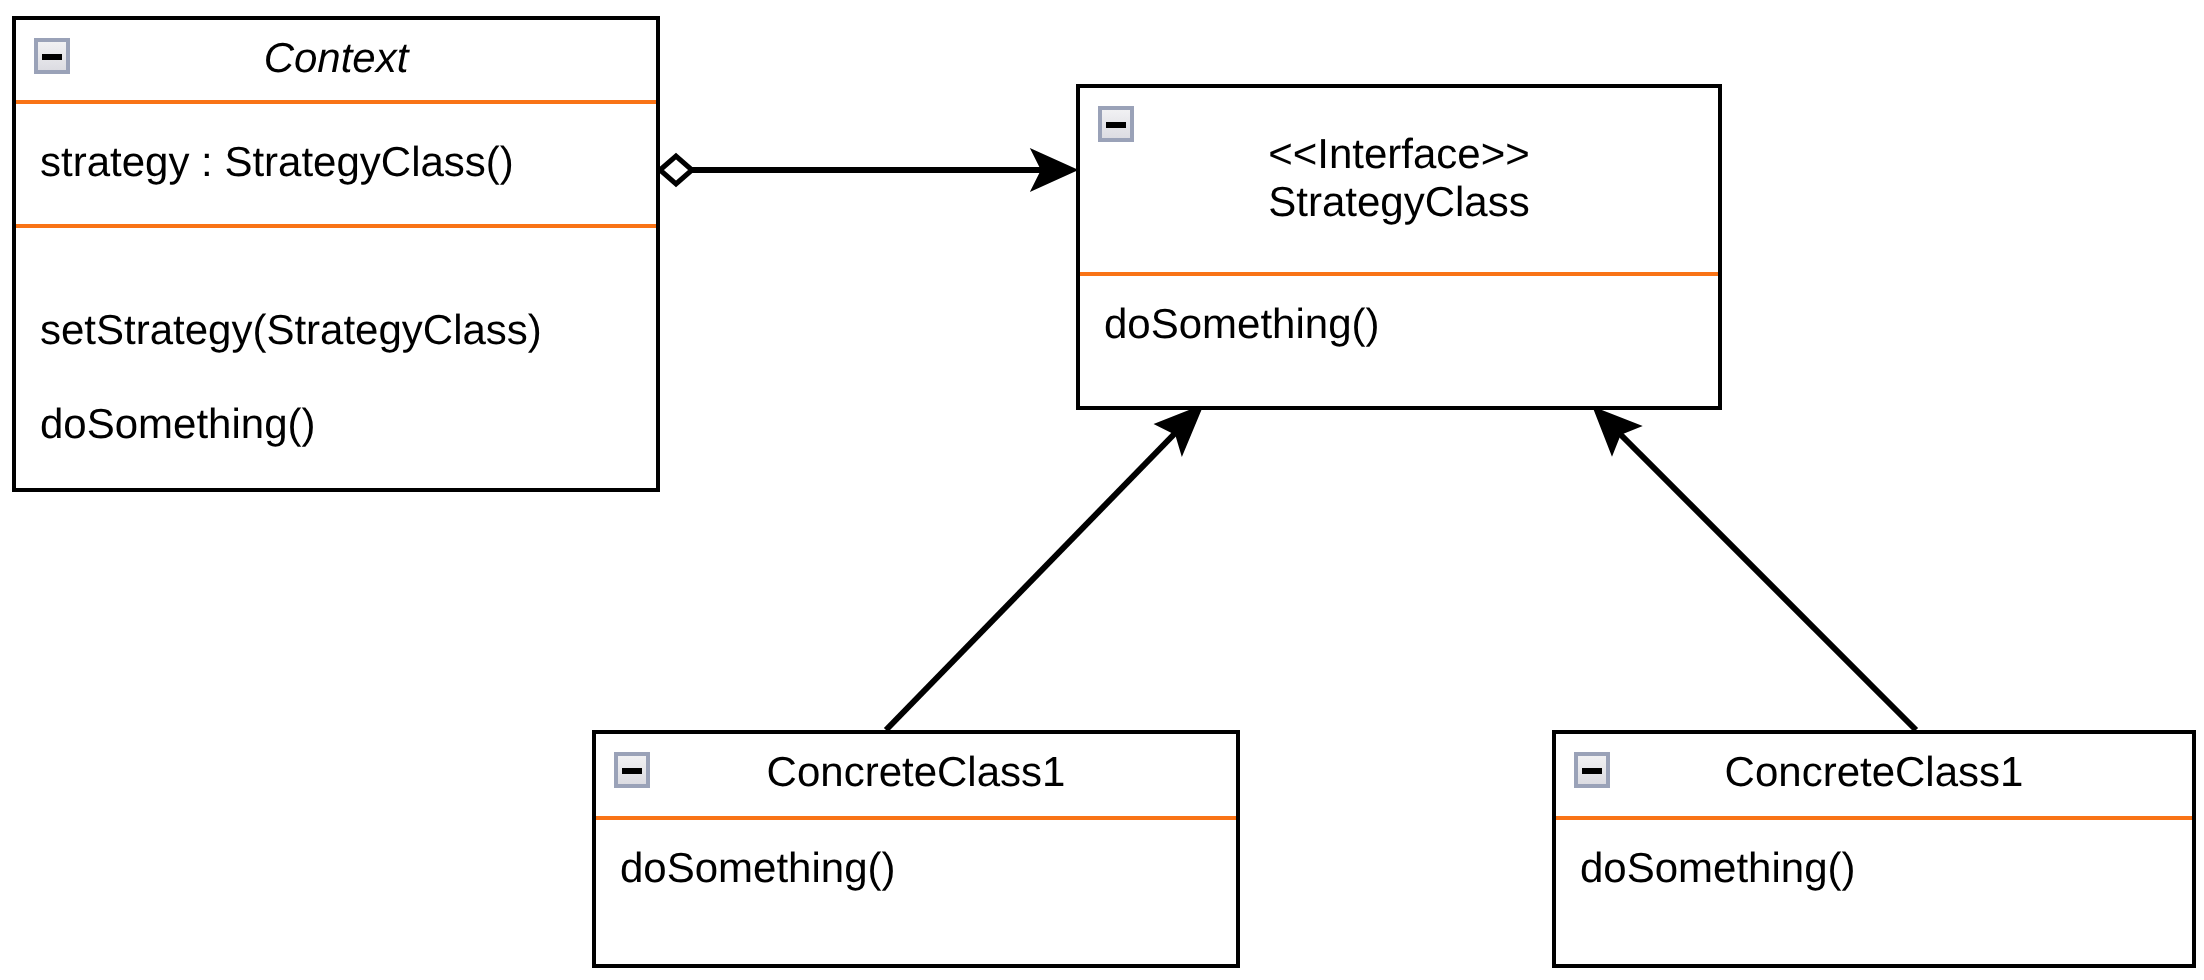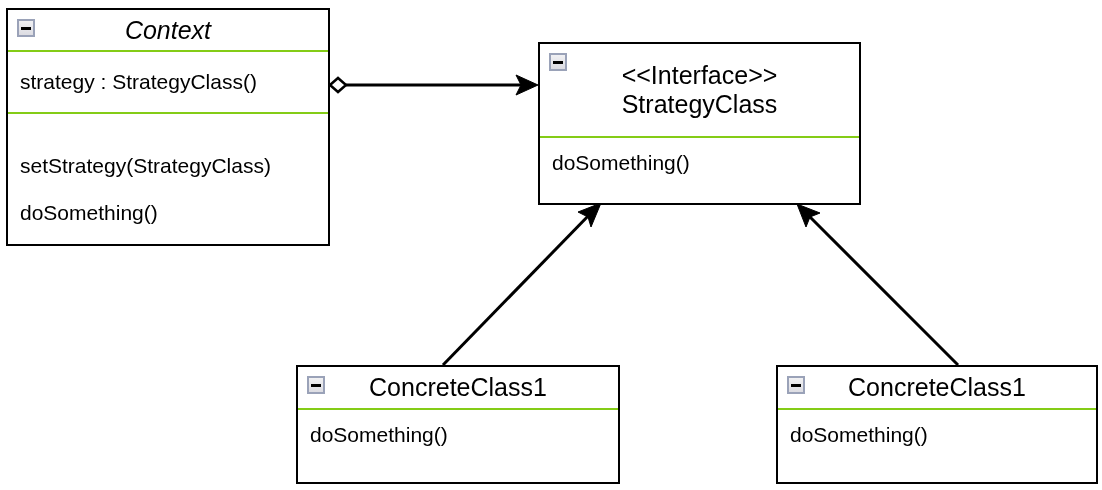--- a/index.html
+++ b/index.html
@@ -33,30 +33,30 @@
     box-sizing: border-box;
     background: #ffffff;
     border: 2px solid #000000;
     z-index: 2;
   }
   .compartment {
     position: relative;
     box-sizing: border-box;
   }
   .compartment + .compartment {
-    border-top: 2px solid #84cc16;
+    border-top: 2px solid #f97316;
   }
   .title-compartment {
     display: flex;
     align-items: center;
     justify-content: center;
     text-align: center;
   }
   .title-text {
-    font-size: 25px;
+    font-size: 21px;
     color: #000000;
     line-height: 1.16;
     padding: 0 6px;
   }
   .title-text.italic {
     font-style: italic;
   }
   .member-compartment {
     display: flex;
     flex-direction: column;

